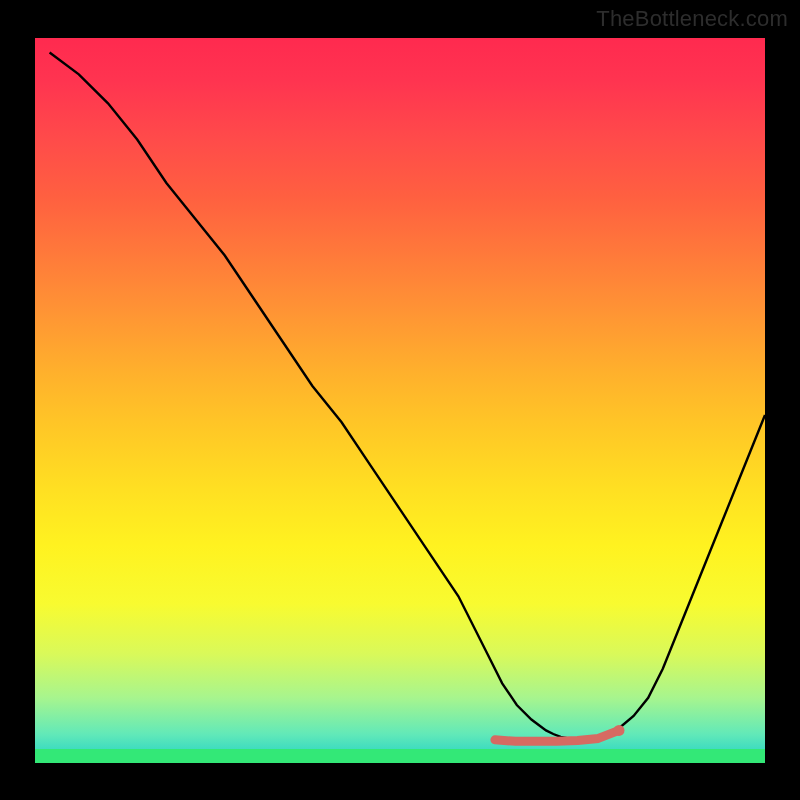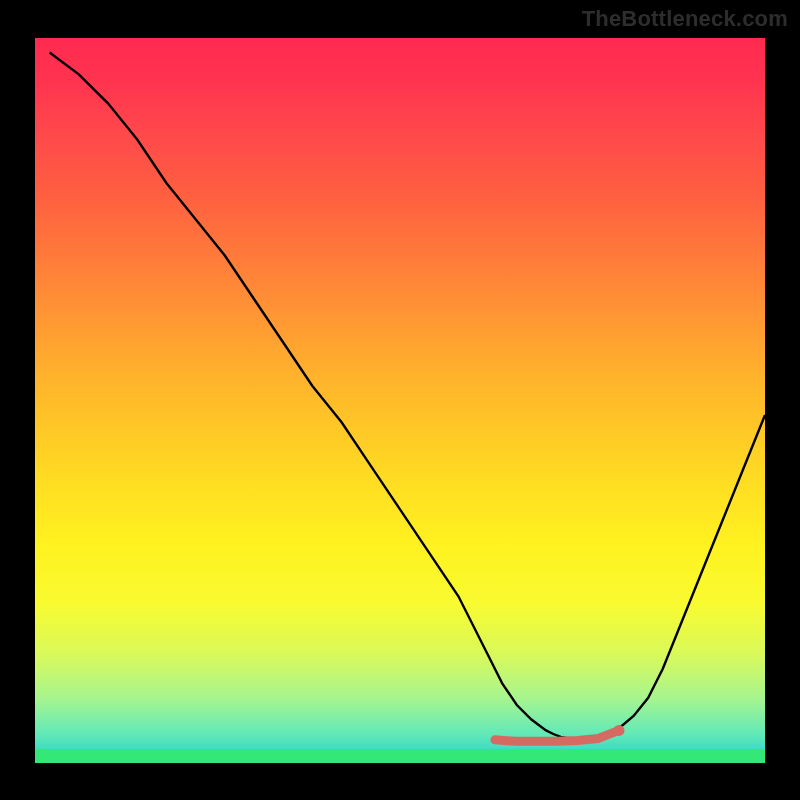--- a/index.html
+++ b/index.html
@@ -10,21 +10,21 @@
     position: relative;
     font-family: Arial, sans-serif;
     overflow: hidden;
   }
   .watermark {
     position: absolute;
     top: 6px;
     right: 12px;
     color: #2d2d2d;
     font-size: 22px;
-    font-weight: 700;
+    font-weight: 400;
     letter-spacing: 0.2px;
     z-index: 100;
   }
   .plot-area {
     position: absolute;
     left: 35px;
     top: 38px;
     width: 730px;
     height: 725px;
     background: linear-gradient(to bottom,

